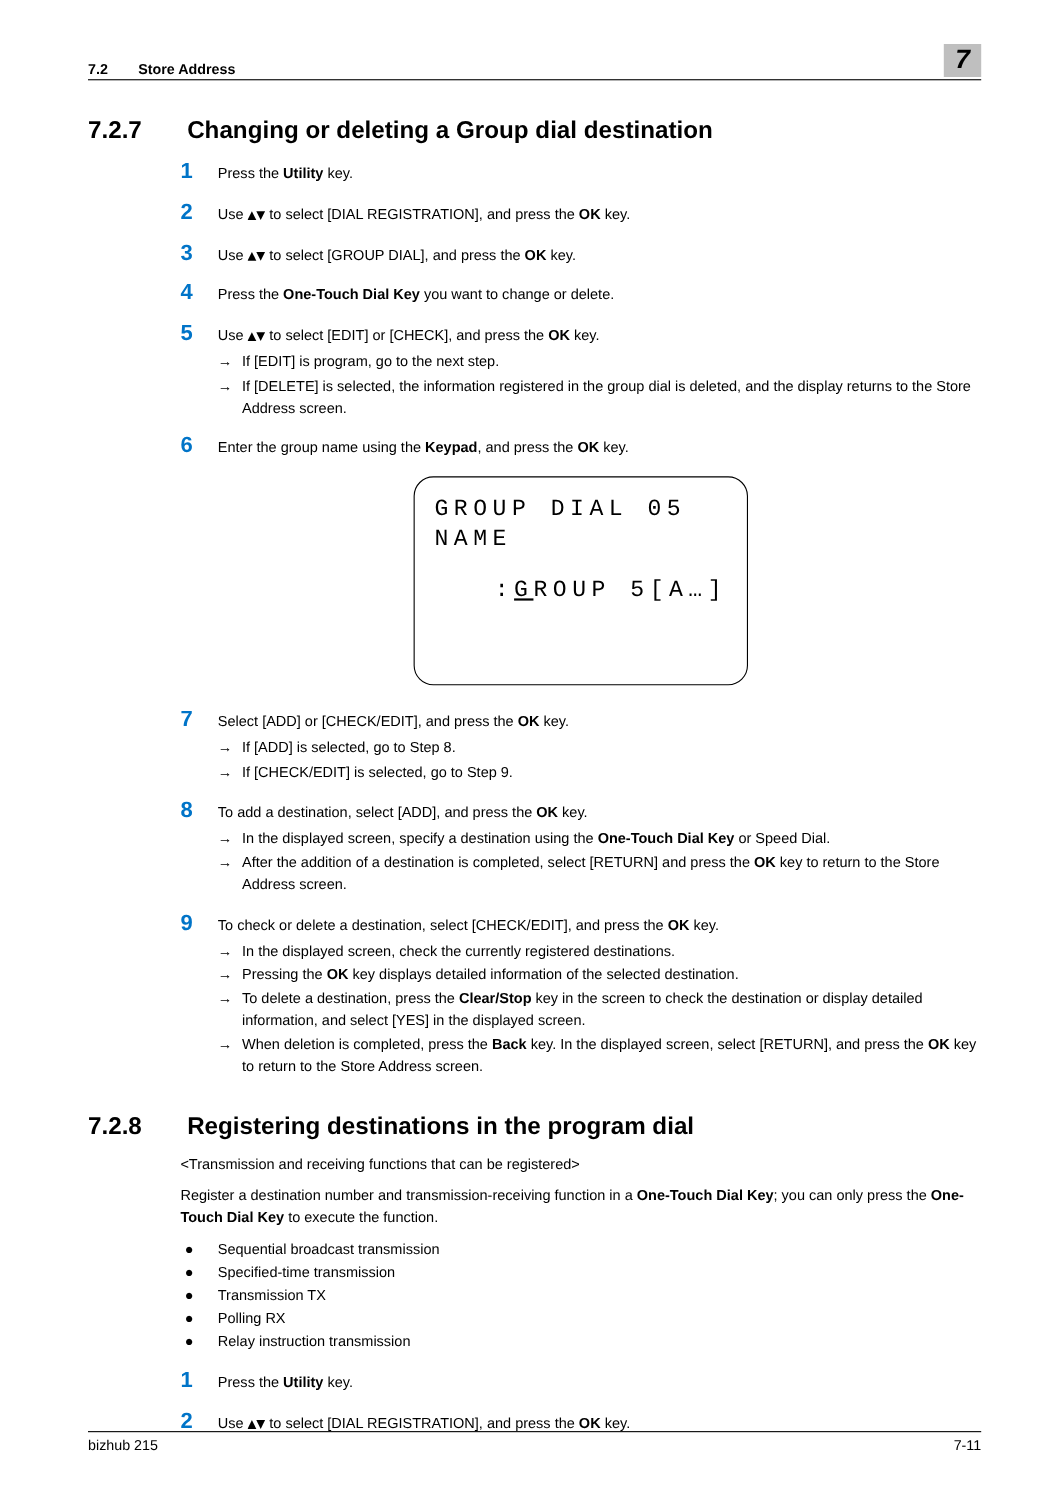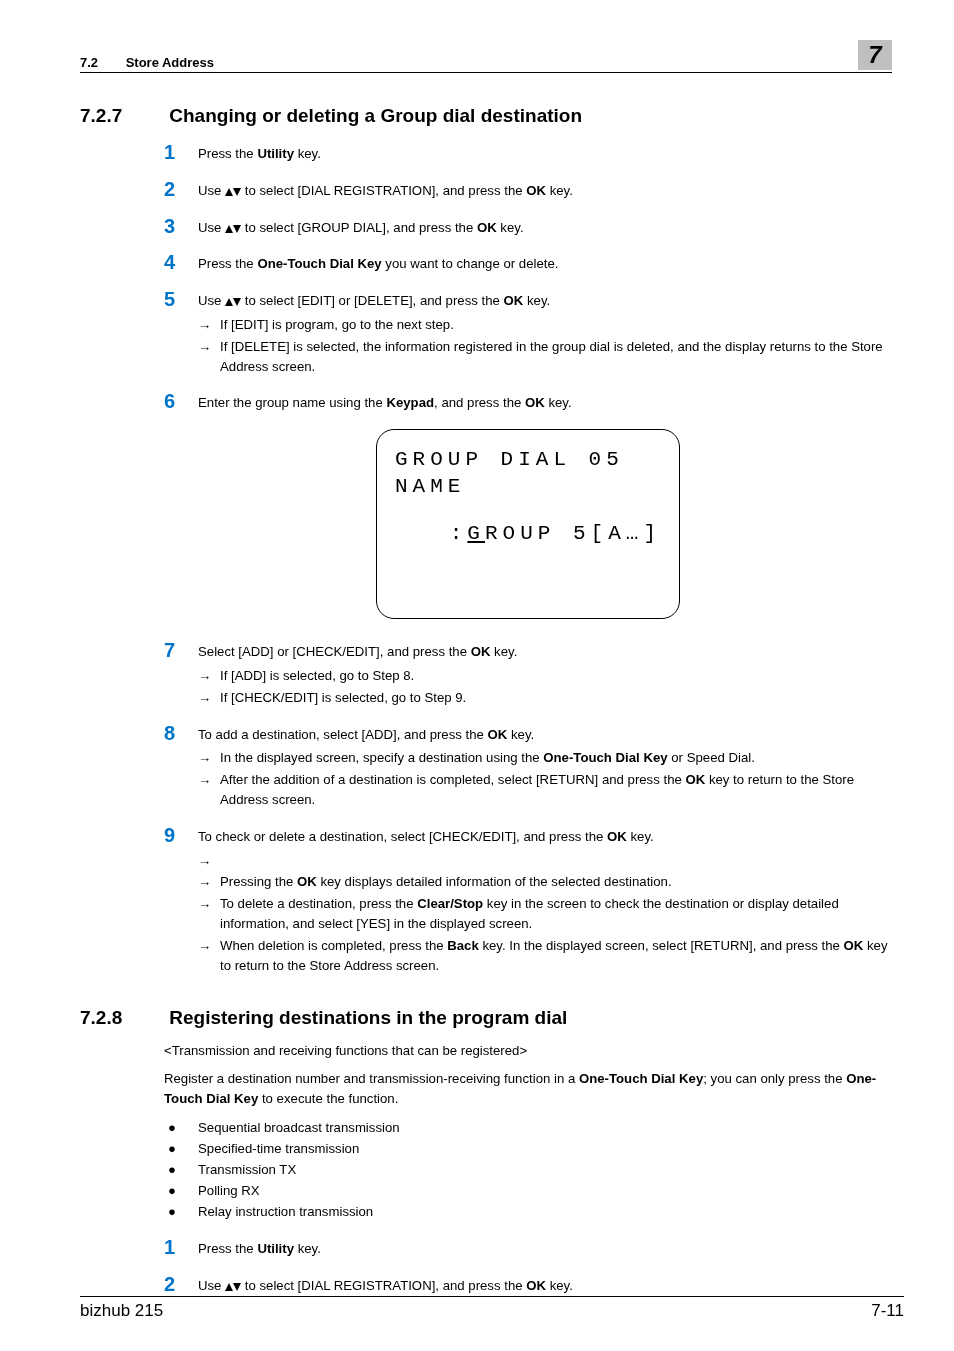--- a/index.html
+++ b/index.html
@@ -26,21 +26,21 @@
     background:#bfbfbf;
     width:34px;
     height:30px;
     display:flex;
     align-items:center;
     justify-content:center;
     font-size:24px;
     font-weight:bold;
     font-style:italic;
   }
-  h2.section{font-size:19px;font-weight:bold;margin:32px 0 12px 0;}
+  h2.section{font-size:22px;font-weight:bold;margin:32px 0 12px 0;}
   h2.section .sec-num{display:inline-block;width:84px;}
   .steps{margin-left:84px;}
   .step{display:flex;margin:14px 0 4px 0;}
   .step-num{
     font-size:20px;color:#0074c8;font-weight:bold;
     width:34px;flex-shrink:0;line-height:1.1;
   }
   .step-body{font-size:13.2px;line-height:1.5;padding-top:3px;}
   .step-body b, p b, .sub-item b{font-weight:bold;}
   .sub-list{margin:4px 0 0 34px;}
@@ -56,24 +56,24 @@
     width:304px;height:190px;border:1.5px solid #000;border-radius:18px;
     margin:16px auto 20px auto;
     padding:16px 18px;box-sizing:border-box;
     font-family:"Courier New",monospace;
     font-size:21px;letter-spacing:5px;line-height:1.3;
     font-weight:500;
   }
   .lcd-row{display:flex;justify-content:flex-end;margin-top:19px;}
   .lcd-cursor{text-decoration:underline;}
   .footer{
-    position:absolute;left:80px;right:50px;bottom:30px;
+    position:absolute;left:80px;right:62px;bottom:30px;
     border-top:1px solid #000;
     display:flex;justify-content:space-between;
-    font-size:17px;padding-top:4px;
+    font-size:13px;padding-top:4px;
   }
 </style>
 </head>
 <body>
 
 <div class="page">
 
   <div class="header-row">
     <div class="header-left">
       <span class="header-num">7.2</span>
@@ -124,21 +124,21 @@
         <span>Press the </span><b>One-Touch Dial Key</b><span> you want to change or delete.</span>
       </div>
     </div>
 
     <div class="step">
       <div class="step-num">5</div>
       <div class="step-body">
         <span>Use </span><span class="updown"><svg width="16" height="10">
               <polygon points="0,9 4,1 8,9" fill="#000"></polygon>
               <polygon points="8,1 12,9 16,1" fill="#000"></polygon>
-            </svg></span><span> to select [EDIT] or [DELETE], and press the </span><b>OK</b><span> key.</span>
+            </svg></span><span> to select [EDIT] or [CHECK], and press the </span><b>OK</b><span> key.</span>
       </div>
     </div>
     <div class="sub-list">
       <div class="sub-item">
           <span class="arrow">→</span>
           <span>If [EDIT] is program, go to the next step.</span>
         </div>
       <div class="sub-item">
           <span class="arrow">→</span>
           <span>If [DELETE] is selected, the information registered in the group dial is deleted, and the display returns to the Store Address screen.</span>
@@ -197,20 +197,21 @@
 
     <div class="step">
       <div class="step-num">9</div>
       <div class="step-body">
         <span>To check or delete a destination, select [CHECK/EDIT], and press the </span><b>OK</b><span> key.</span>
       </div>
     </div>
     <div class="sub-list">
       <div class="sub-item">
           <span class="arrow">→</span>
+          <span>In the displayed screen, check the currently registered destinations.</span>
         </div>
       <div class="sub-item">
           <span class="arrow">→</span>
           <span><span>Pressing the </span><b>OK</b><span> key displays detailed information of the selected destination.</span></span>
         </div>
       <div class="sub-item">
           <span class="arrow">→</span>
           <span><span>To delete a destination, press the </span><b>Clear/Stop</b><span> key in the screen to check the destination or display detailed information, and select [YES] in the displayed screen.</span></span>
         </div>
       <div class="sub-item">

